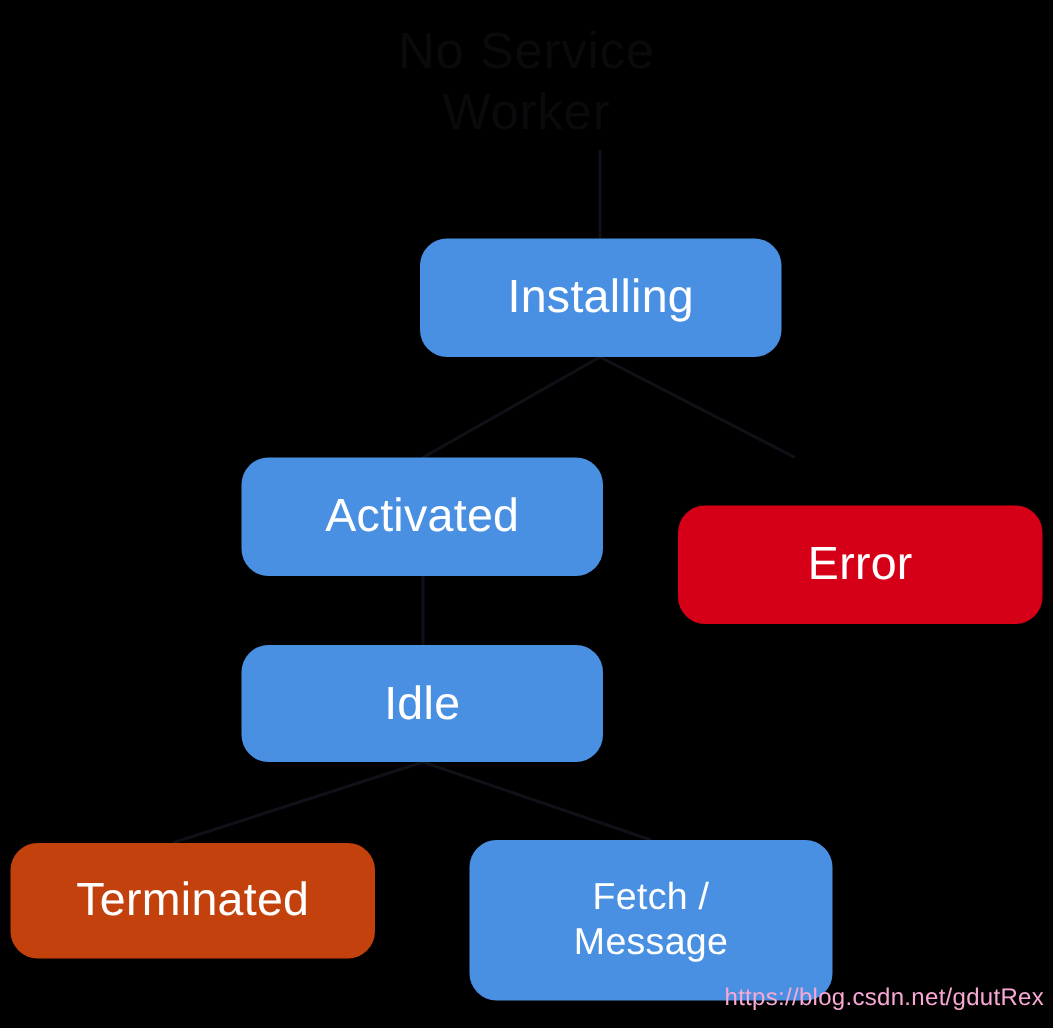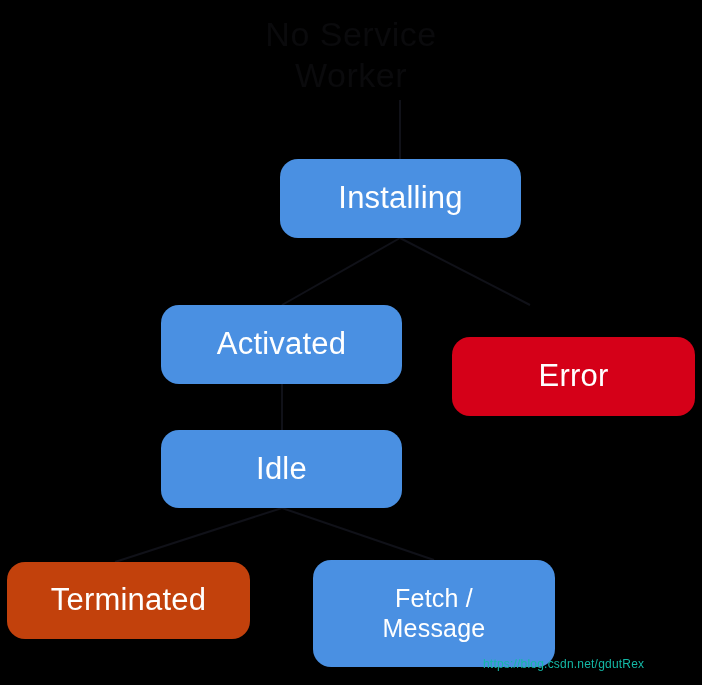--- a/index.html
+++ b/index.html
@@ -93,22 +93,22 @@
     left: 313px; top: 560px; width: 242px; height: 107px;
     background: #4a90e2;
     font-size: 25px;
   }
 
   
   #watermark {
     position: absolute;
     left: 483px;
     top: 657px;
-    font-size: 12px;
-    color: #14b8a6;
+    font-size: 16px;
+    color: #f9a8d4;
     letter-spacing: 0.2px;
     font-family: "Liberation Sans", sans-serif;
   }
 </style>
 </head>
 <body>
 
 <div id="diagram-canvas">
 
   <svg id="connector-layer" width="702" height="685" viewBox="0 0 702 685" xmlns="http://www.w3.org/2000/svg">

